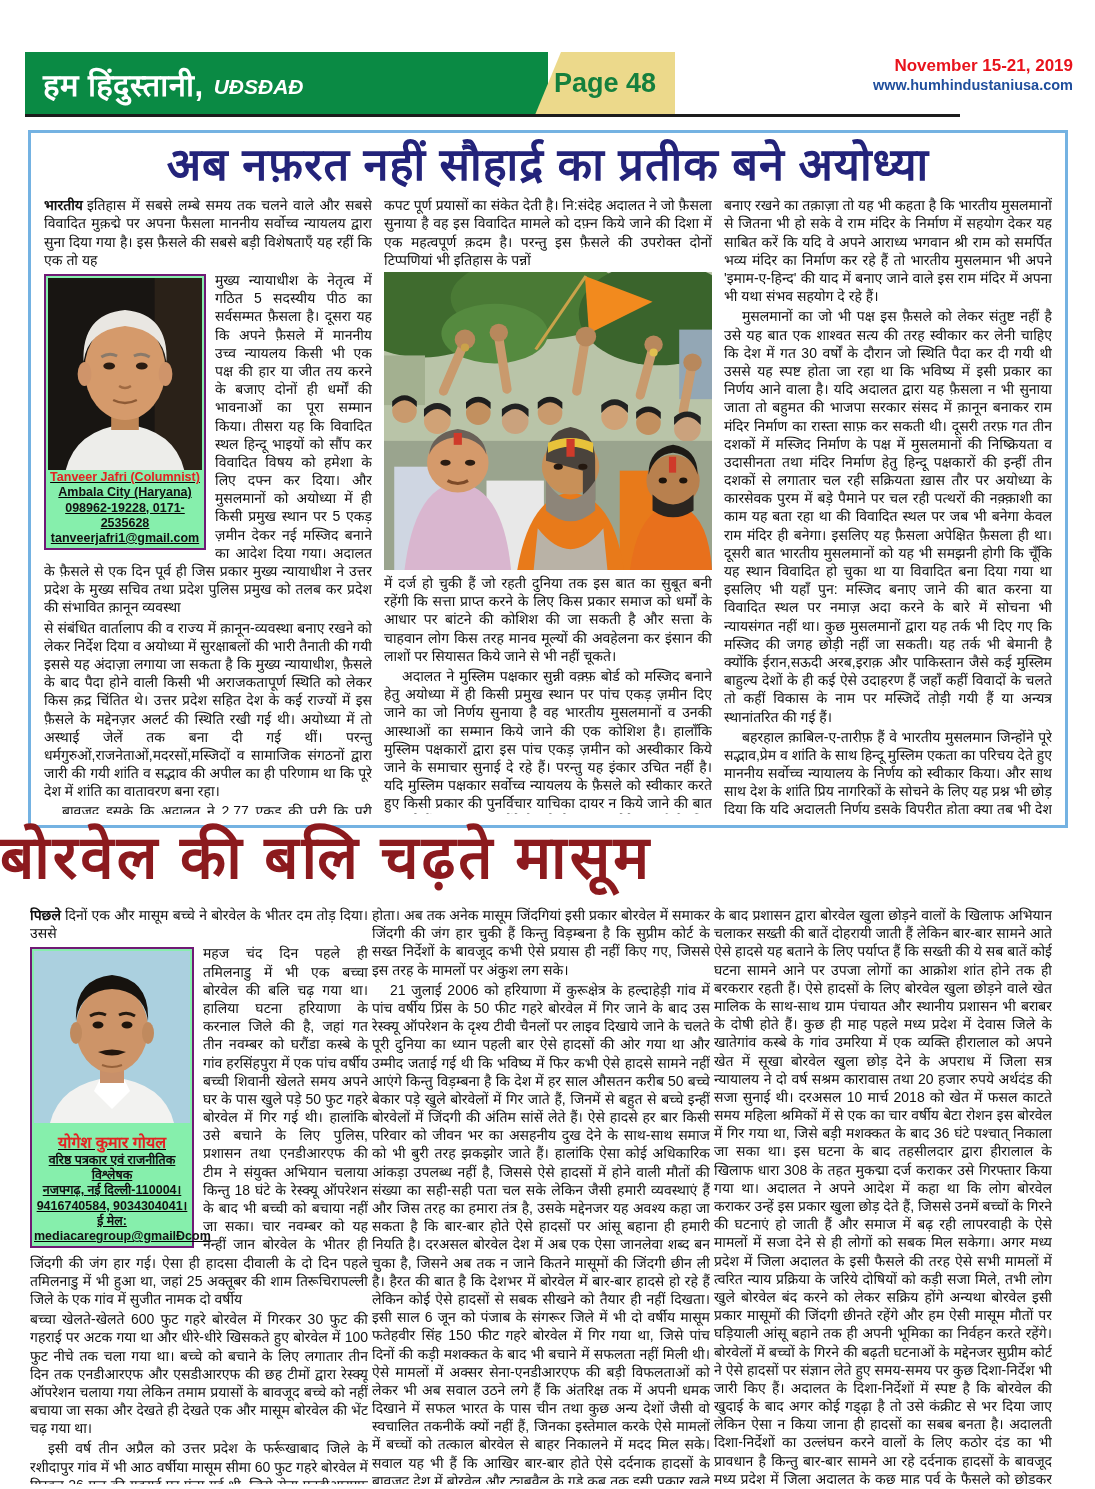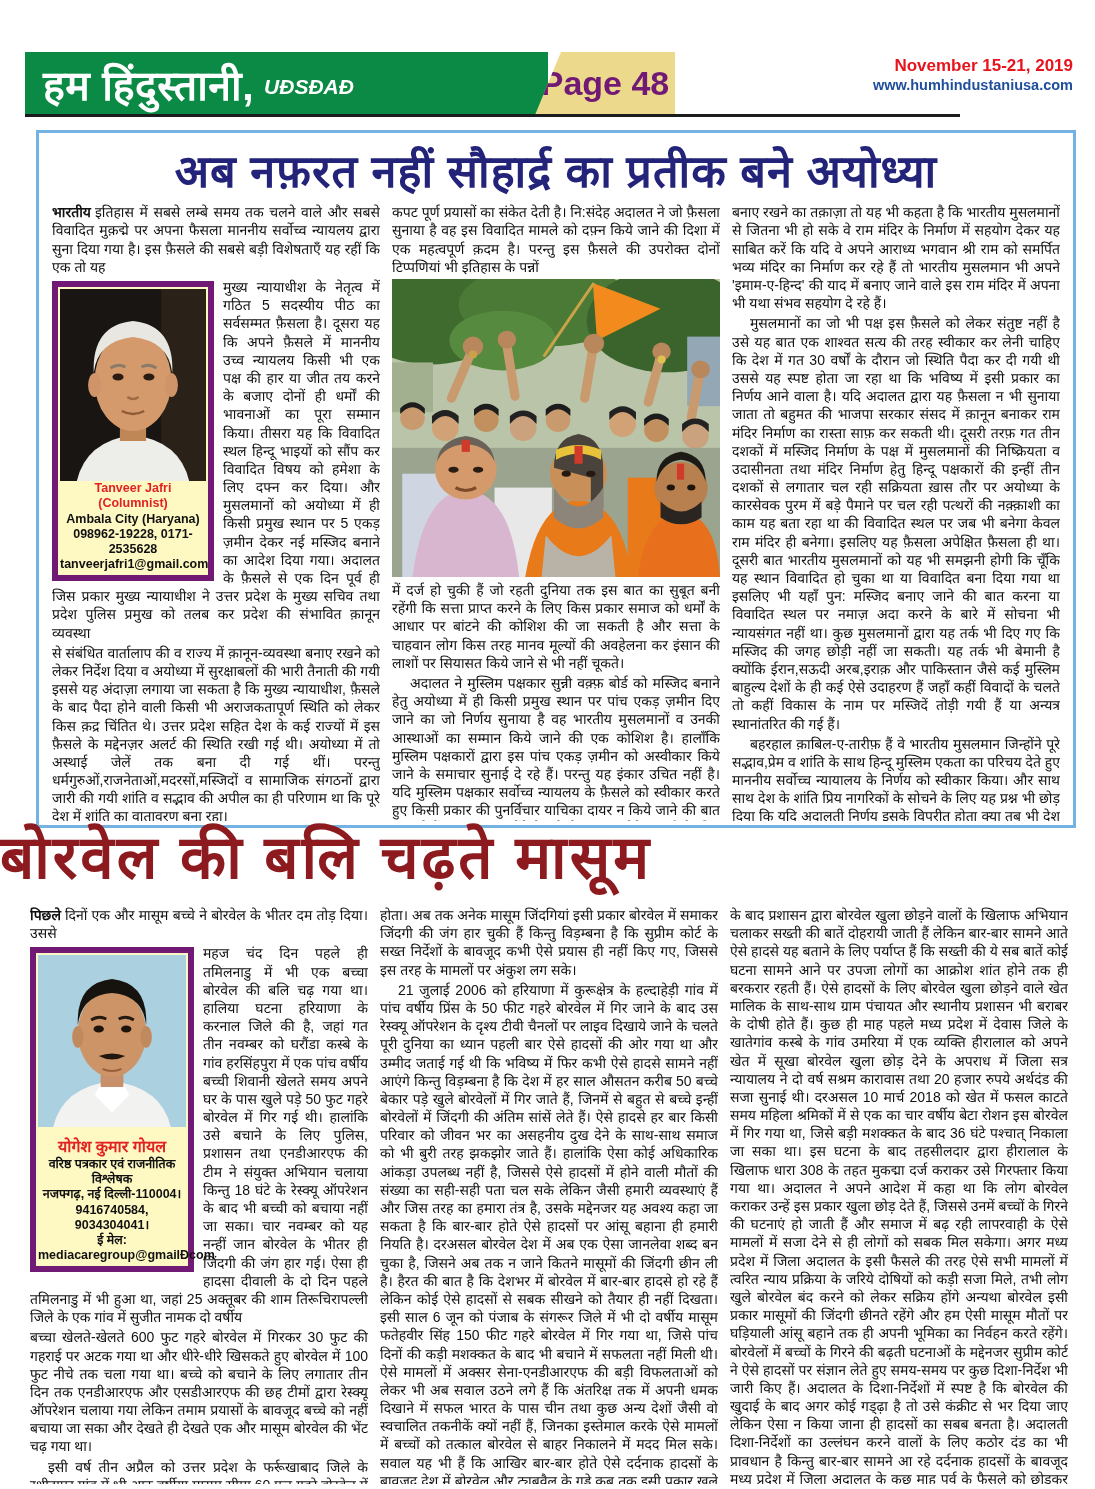--- a/index.html
+++ b/index.html
@@ -5,63 +5,63 @@
   html,body{margin:0;padding:0;background:#9a9a9a;}
   .page{
     position:relative;width:1095px;height:1489px;background:#ffffff;
     font-family:"Liberation Sans", sans-serif;overflow:hidden;
   }
   
   .brand-bar{
     position:absolute;left:25px;top:52px;width:523px;height:63px;
     background:#0a8a44;color:#ffffff;display:flex;align-items:center;padding-left:18px;box-sizing:border-box;
   }
-  .brand{font-size:41px;font-weight:bold;letter-spacing:.5px;}
+  .brand{font-size:31px;font-weight:bold;letter-spacing:.5px;}
   .brand-suffix{font-size:21px;font-style:italic;font-weight:bold;margin-left:10px;margin-top:6px;}
   .page-tab{
     position:absolute;left:535px;top:52px;width:140px;height:63px;background:#ecd98b;
     clip-path:polygon(26px 0,100% 0,100% 100%,0 100%);
     display:flex;align-items:center;justify-content:center;
   }
-  .page-tab span{font-size:34px;font-weight:bold;color:#701a75;}
+  .page-tab span{font-size:27px;font-weight:bold;color:#15803d;}
   .issue-info{position:absolute;right:22px;top:55px;text-align:right;line-height:1.25;}
   .issue-date{color:#e8131c;font-weight:bold;font-size:17px;}
   .issue-site{color:#1f4e9c;font-weight:bold;font-size:14.5px;}
   .mast-rule{position:absolute;left:25px;top:114px;width:935px;height:3px;background:#1c1c1c;}
   
   .article1{
-    position:absolute;left:36px;top:130px;width:1040px;height:698px;
-    border:3px solid #74b2e2;box-sizing:border-box;padding:13px 13px;background:#fff;
+    position:absolute;left:28px;top:130px;width:1040px;height:698px;
+    border:3px solid #74b2e2;box-sizing:border-box;padding:6px 13px;background:#fff;
   }
   .headline1{
     margin:2px 0 8px 0;text-align:center;color:#23237a;
     font-size:45px;font-weight:800;letter-spacing:1px;line-height:1.05;
   }
   .cols{display:flex;gap:12px;}
   .col{width:329px;height:618px;overflow:hidden;text-align:justify;}
   .para{margin:0 0 2px 0;font-size:14px;line-height:1.3;color:#111;}
   .para.indent{text-indent:18px;}
   .lead{font-weight:bold;margin-right:4px;}
   
-  .authbox{float:left;border:6px solid #701a75;background:#fef9c3;box-sizing:border-box;padding:2px;margin:3px 9px 4px 0;}
+  .authbox{float:left;border:2px solid #701a75;background:#86efac;box-sizing:border-box;padding:2px;margin:3px 9px 4px 0;text-decoration:underline;}
   .authbox1{width:162px;}
   .authbox2{width:164px;}
   .authbox svg{display:block;width:100%;}
   .cap{font-size:12.5px;font-weight:bold;text-align:center;line-height:1.22;color:#111;}
   .cap.red{color:#e32222;}
   .cap.hname{font-size:16px;margin-top:10px;}
   .crowd{margin:3px 0 4px 0;}
   .crowd svg{display:block;width:100%;height:298px;}
   
   .headline2{
     position:absolute;left:0;top:826px;width:100%;text-align:left;margin:0;
     color:#8c1a1e;font-size:60px;font-weight:800;letter-spacing:3px;line-height:1.05;
   }
   .article2{position:absolute;left:30px;top:906px;width:1038px;height:578px;}
-  .cols2{display:flex;gap:12px;}
+  .cols2{display:flex;gap:4px;}
   .col2{width:338px;height:578px;overflow:hidden;text-align:justify;}
 </style>
 </head>
 <body>
 
 <div class="page">
 
   <header>
     <div class="brand-bar">
       <span class="brand">हम हिंदुस्तानी,</span>

